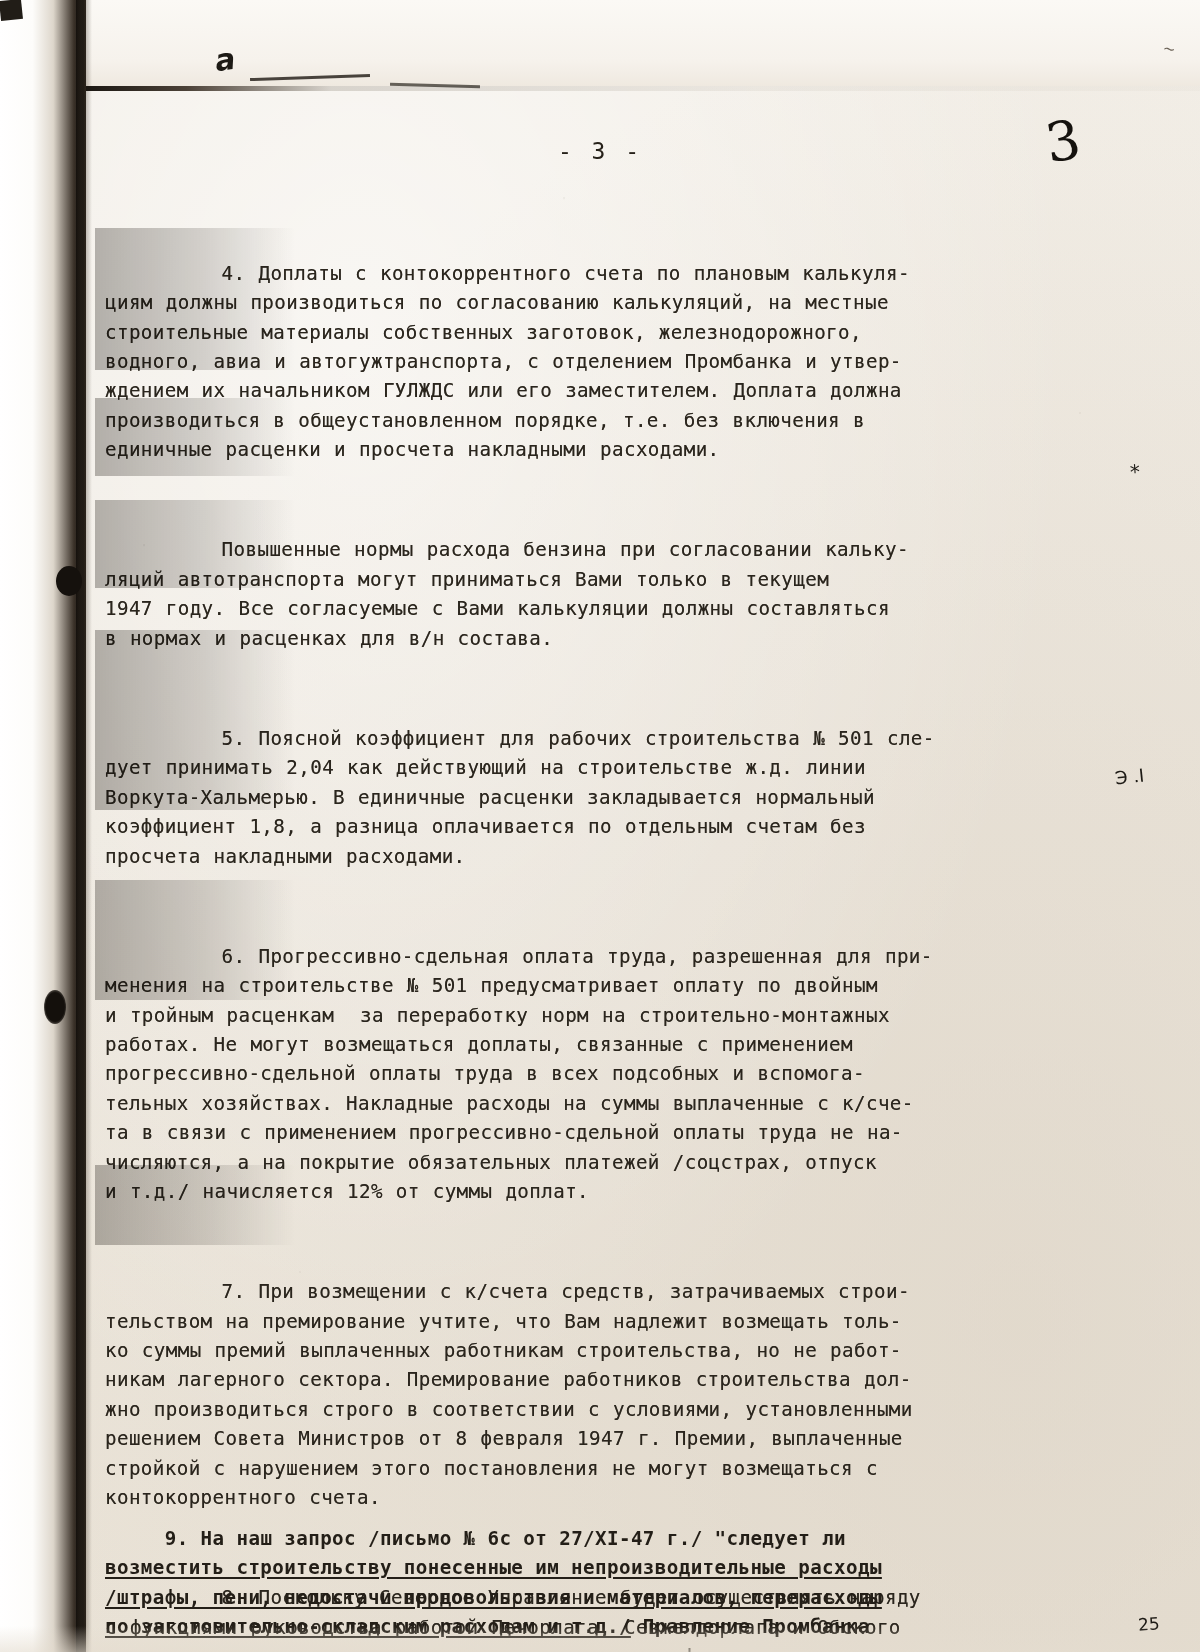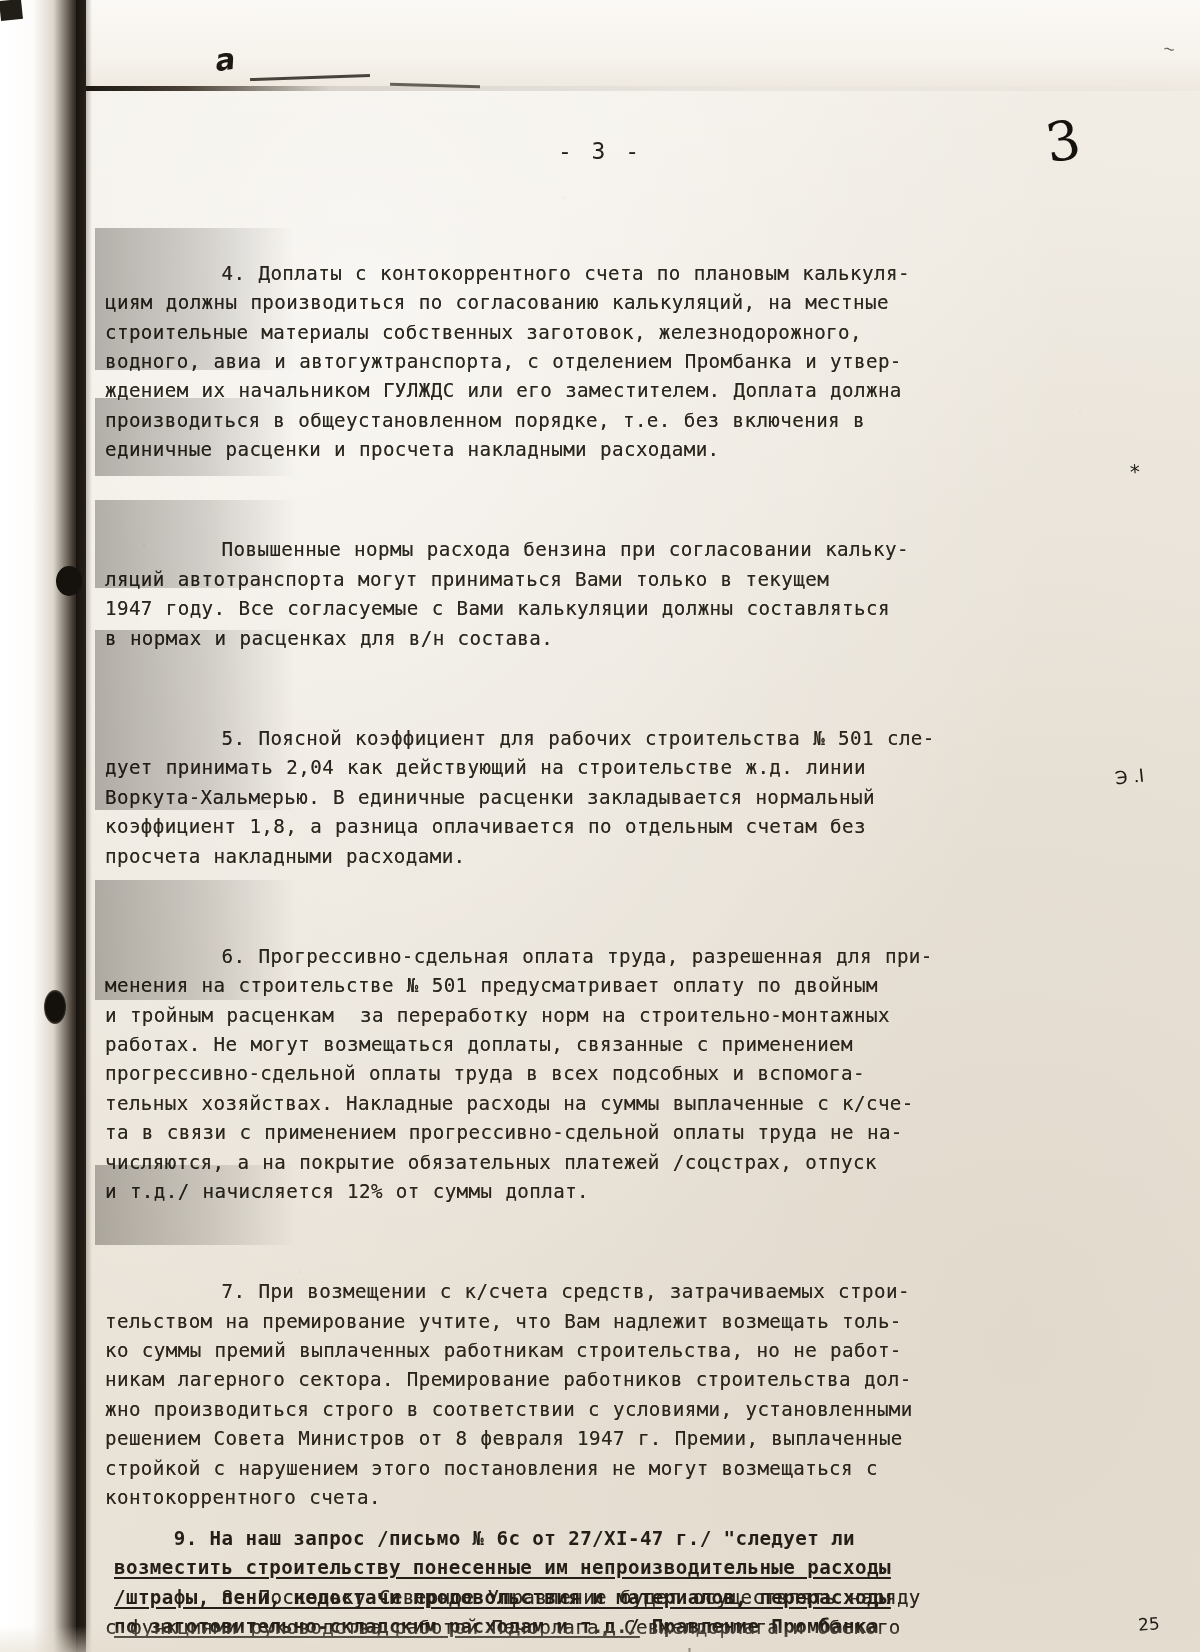--- a/index.html
+++ b/index.html
@@ -189,21 +189,21 @@
   .overlay-bold {
     position: absolute;
     left: 95px;
     width: 200px;
     background: linear-gradient(90deg, rgba(28,23,17,0.30) 0%, rgba(28,23,17,0.16) 55%, rgba(28,23,17,0) 100%);
     mix-blend-mode: multiply;
     pointer-events: none;
   }
   .final-para {
     position: absolute;
-    left: 114px;
+    left: 105px;
     bottom: 10px;
     width: 1010px;
     font-size: 19.2px;
     line-height: 29.6px;
     letter-spacing: 0.4px;
     color: #231e17;
     white-space: pre-wrap;
     font-weight: 600;
   }
   .final-para u {

